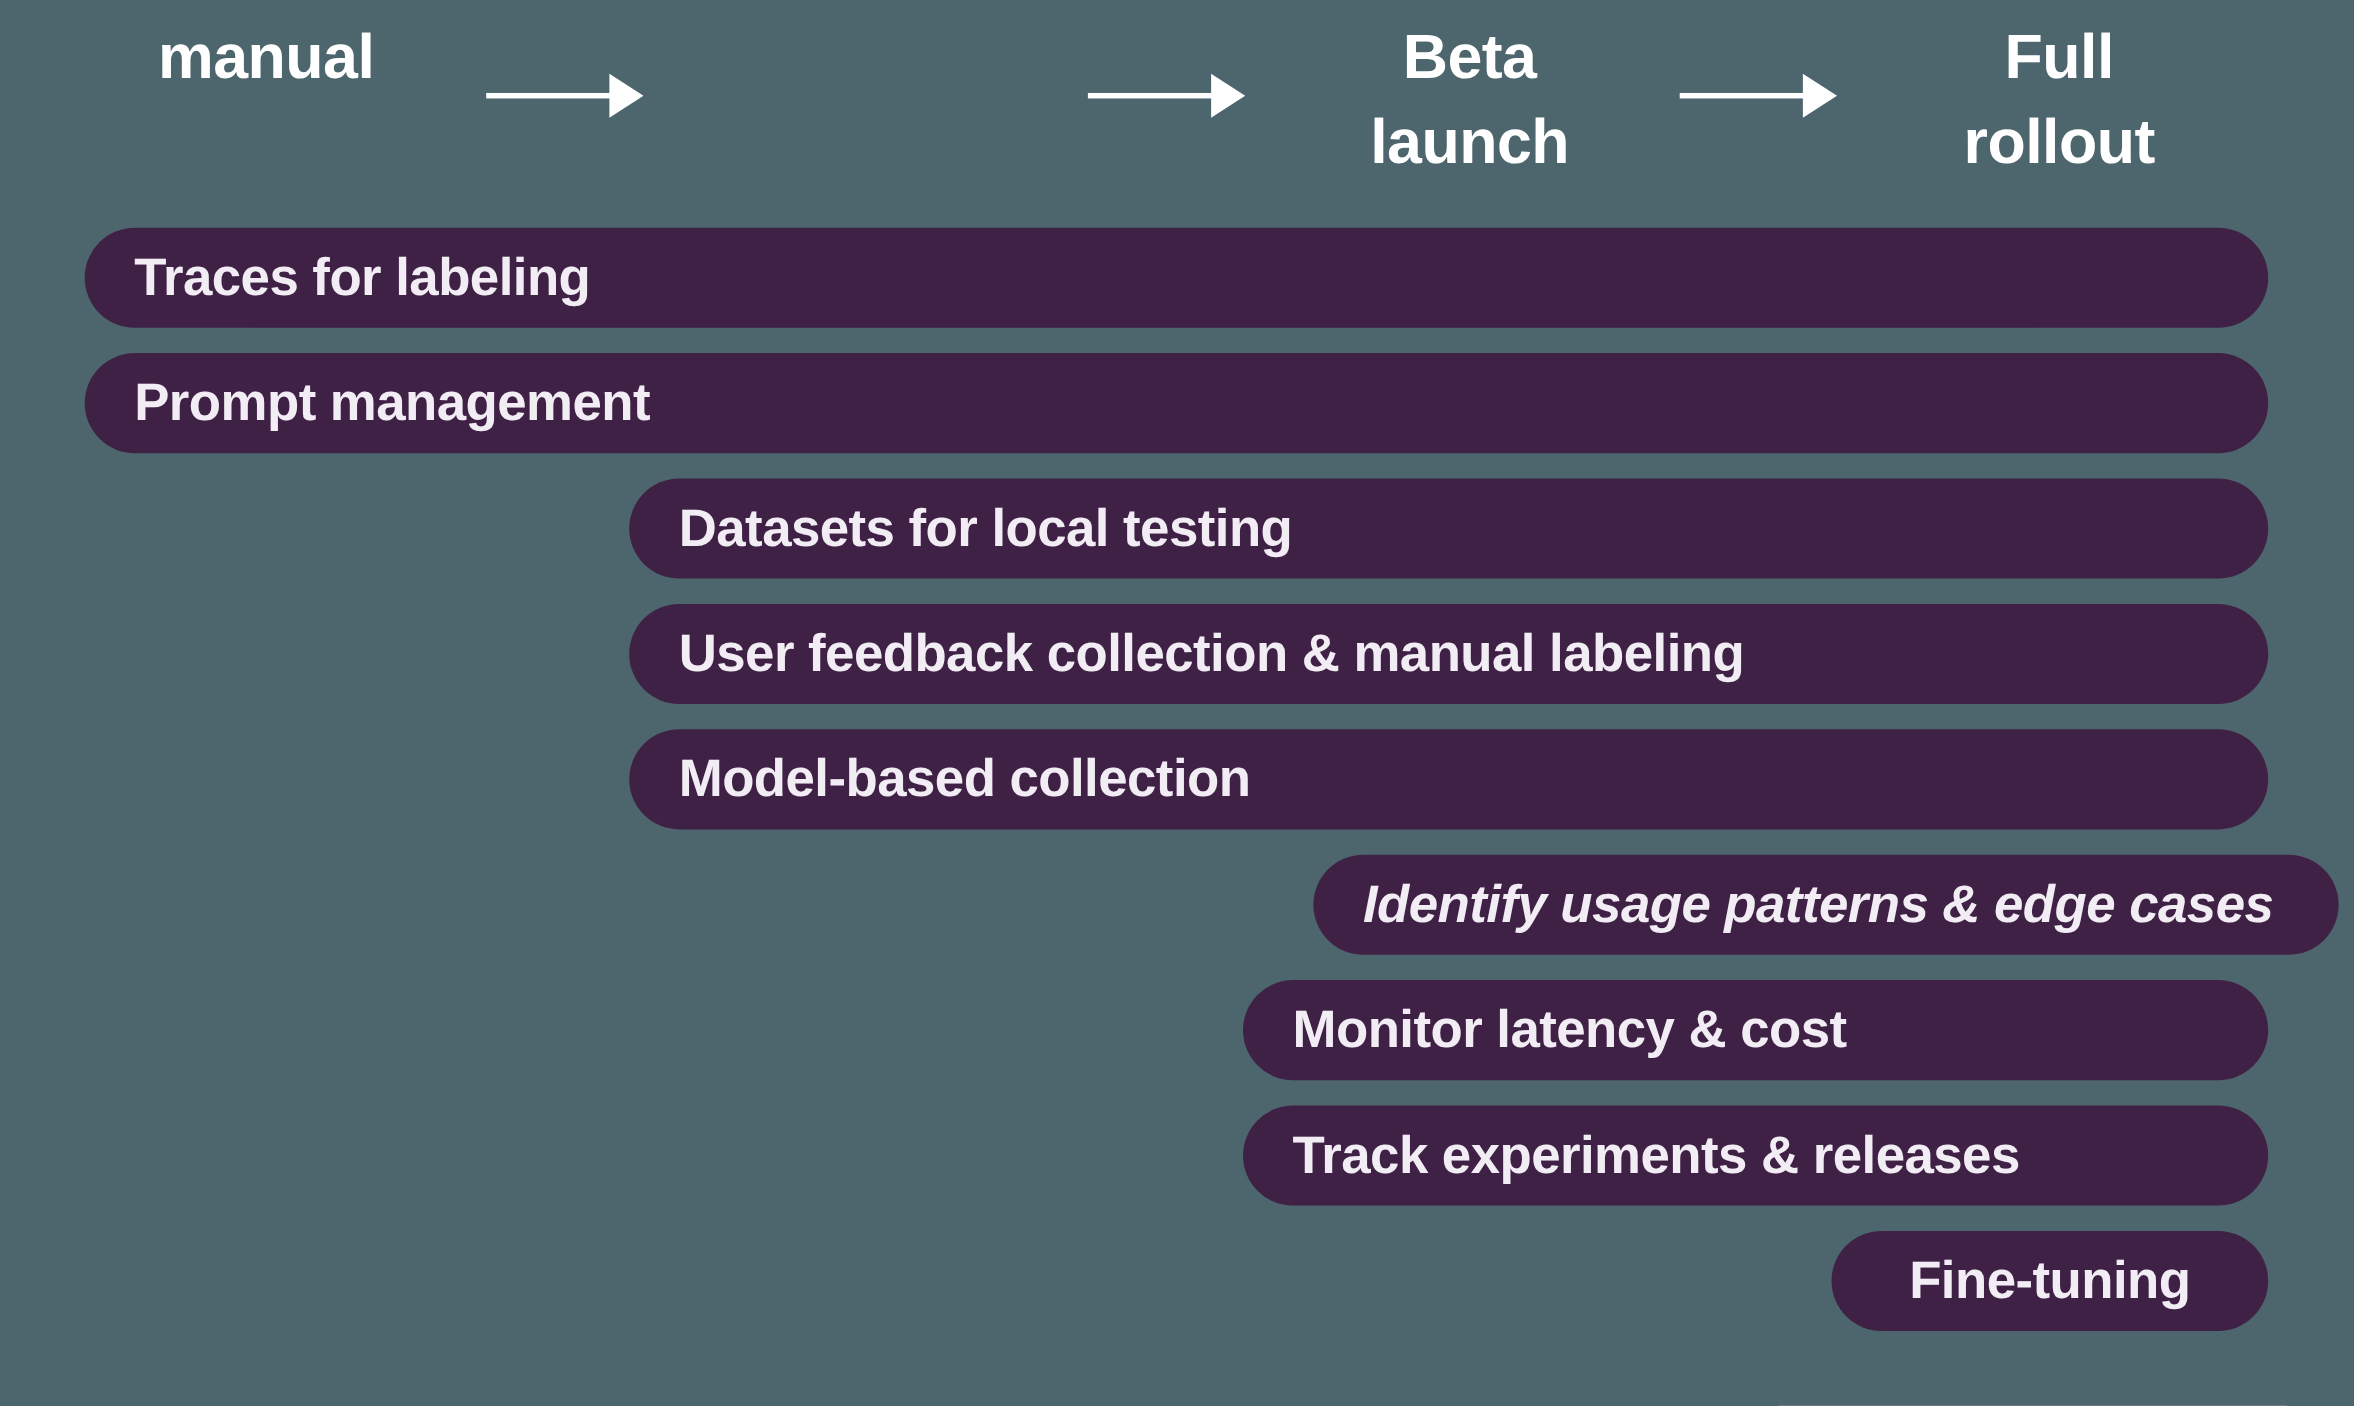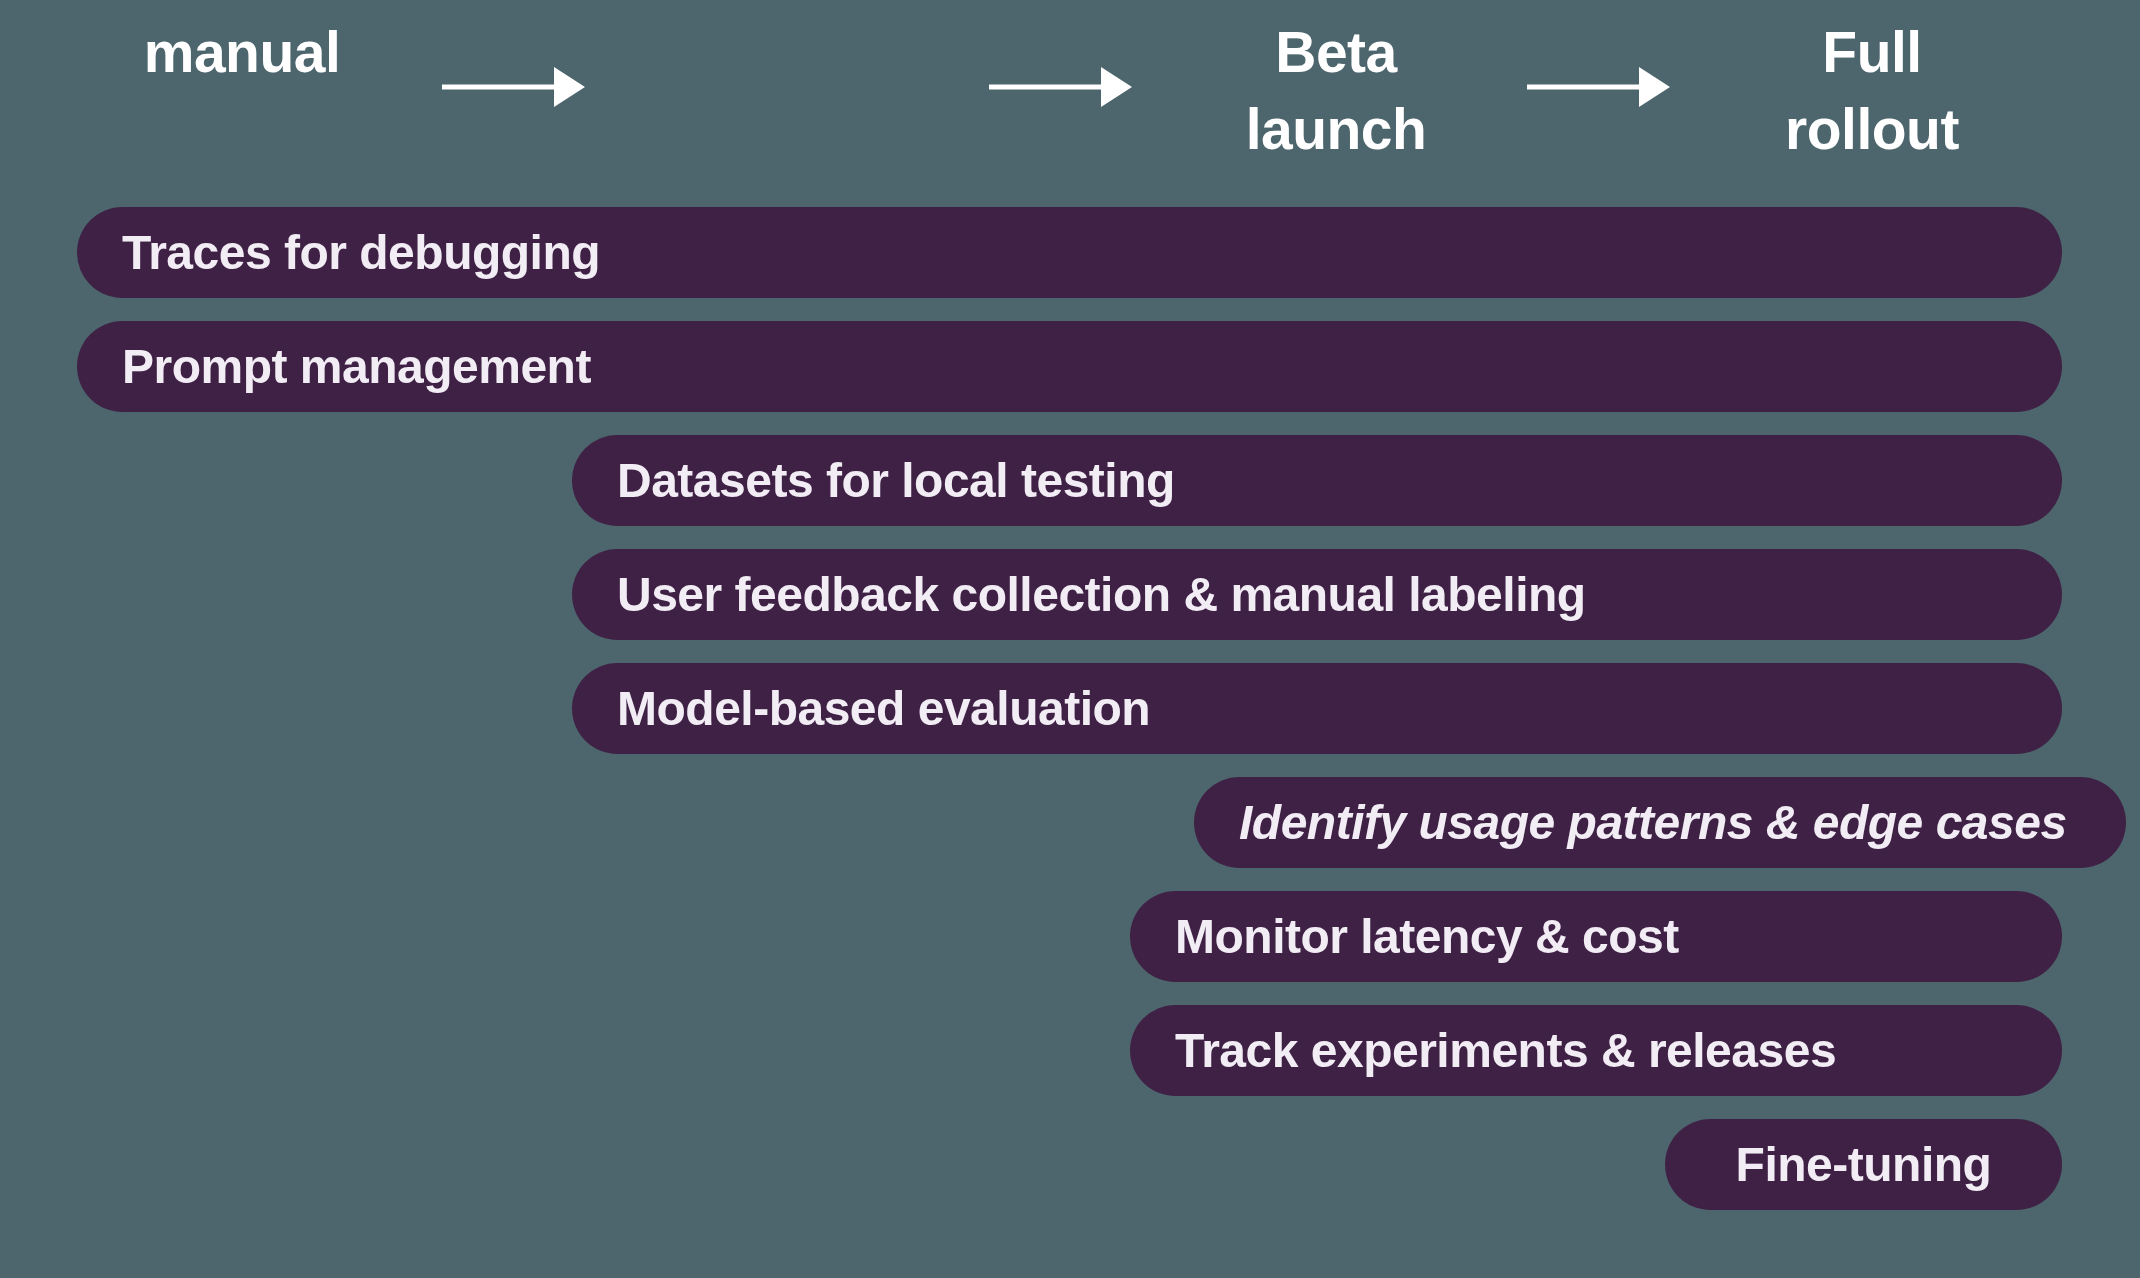--- a/index.html
+++ b/index.html
@@ -91,33 +91,33 @@
   <svg class="arrow arrow-2" viewBox="0 0 144 60">
     <rect x="1" y="27.5" width="114" height="5" fill="#ffffff"></rect>
     <polygon points="113,10 144,30 113,50" fill="#ffffff"></polygon>
   </svg>
   <svg class="arrow arrow-3" viewBox="0 0 144 60">
     <rect x="1" y="27.5" width="114" height="5" fill="#ffffff"></rect>
     <polygon points="113,10 144,30 113,50" fill="#ffffff"></polygon>
   </svg>
 
   <div class="bar bar-1">
-    <span>Traces for debugging</span>
+    <span>Traces for labeling</span>
   </div>
   <div class="bar bar-2">
     <span>Prompt management</span>
   </div>
   <div class="bar bar-3">
     <span>Datasets for local testing</span>
   </div>
   <div class="bar bar-4">
     <span>User feedback collection &amp; manual labeling</span>
   </div>
   <div class="bar bar-5">
-    <span>Model-based evaluation</span>
+    <span>Model-based collection</span>
   </div>
   <div class="bar bar-6">
     <span>Identify usage patterns &amp; edge cases</span>
   </div>
   <div class="bar bar-7">
     <span>Monitor latency &amp; cost</span>
   </div>
   <div class="bar bar-8">
     <span>Track experiments &amp; releases</span>
   </div>

